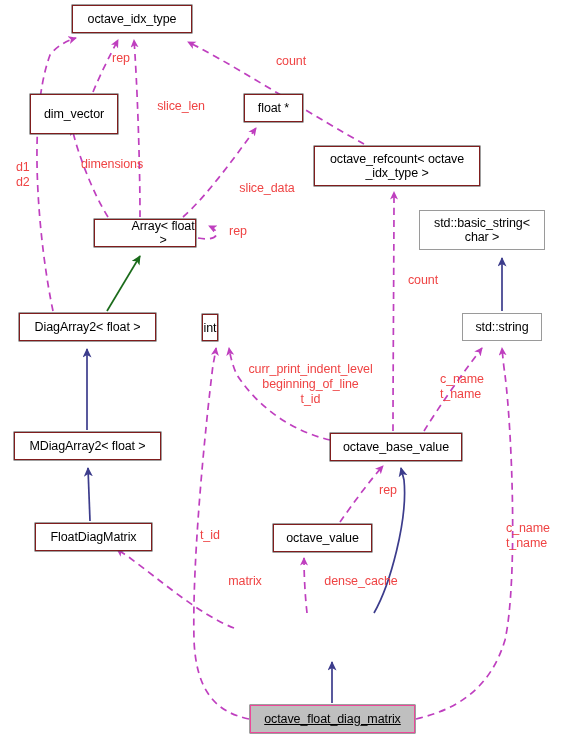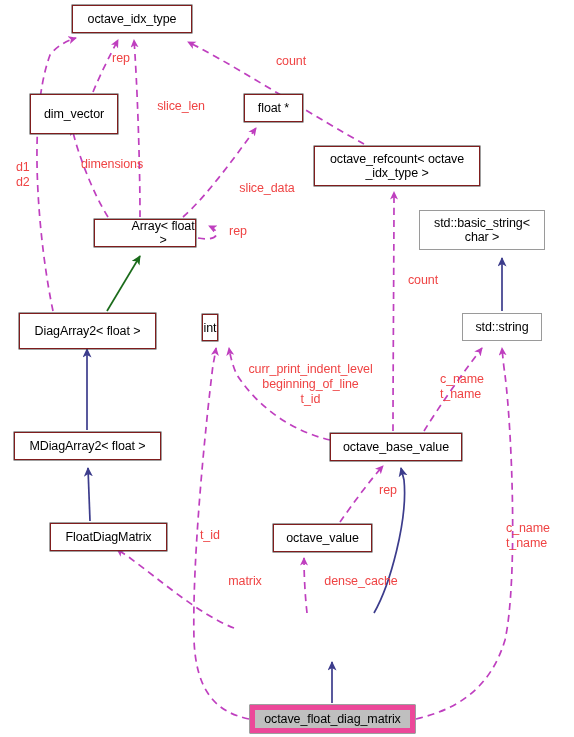--- a/index.html
+++ b/index.html
@@ -39,22 +39,23 @@
   }
   .node-box.thick {
     border: 1px solid #7f1d1d;
     box-shadow: 0 0 0 0.5px #404040;
   }
   .node-box.light {
     border: 1px solid #9a9a9a;
   }
   .node-box.highlight {
     background: #bfbfbf;
-    border: 5px solid #ec4899;
+    border: 1px solid #ec4899;
     box-shadow: 0 0 0 0.5px #404040;
+    text-decoration: underline;
   }
   .edge-label {
     position: absolute;
     font-size: 12.5px;
     line-height: 15px;
     color: #ef4444;
     white-space: pre-line;
     text-align: center;
     letter-spacing: -0.1px;
   }
@@ -151,41 +152,41 @@
 
   <div class="node-box light" style="left:419px; top:210px; width:126px; height:40px;">
     <span>std::basic_string&lt;
 char &gt;</span>
   </div>
 
   <div class="node-box thick" style="left:94px; top:219px; width:102px; height:28px;padding-left:36px;">
     <span>Array&lt; float &gt;</span>
   </div>
 
-  <div class="node-box thick" style="left:19px; top:313px; width:137px; height:36px;">
+  <div class="node-box thick" style="left:19px; top:313px; width:137px; height:28px;">
     <span>DiagArray2&lt; float &gt;</span>
   </div>
 
   <div class="node-box thick" style="left:202px; top:314px; width:16px; height:27px;">
     <span>int</span>
   </div>
 
   <div class="node-box light" style="left:462px; top:313px; width:80px; height:28px;">
     <span>std::string</span>
   </div>
 
   <div class="node-box thick" style="left:14px; top:432px; width:147px; height:28px;">
     <span>MDiagArray2&lt; float &gt;</span>
   </div>
 
   <div class="node-box thick" style="left:330px; top:433px; width:132px; height:28px;">
     <span>octave_base_value</span>
   </div>
 
-  <div class="node-box thick" style="left:50px; top:523px; width:117px; height:28px;">
+  <div class="node-box thick" style="left:35px; top:523px; width:117px; height:28px;">
     <span>FloatDiagMatrix</span>
   </div>
 
   <div class="node-box thick" style="left:273px; top:524px; width:99px; height:28px;">
     <span>octave_value</span>
   </div>
 
 
   <div class="node-box highlight" style="left:250px; top:705px; width:165px; height:28px;">
     <span>octave_float_diag_matrix</span>

